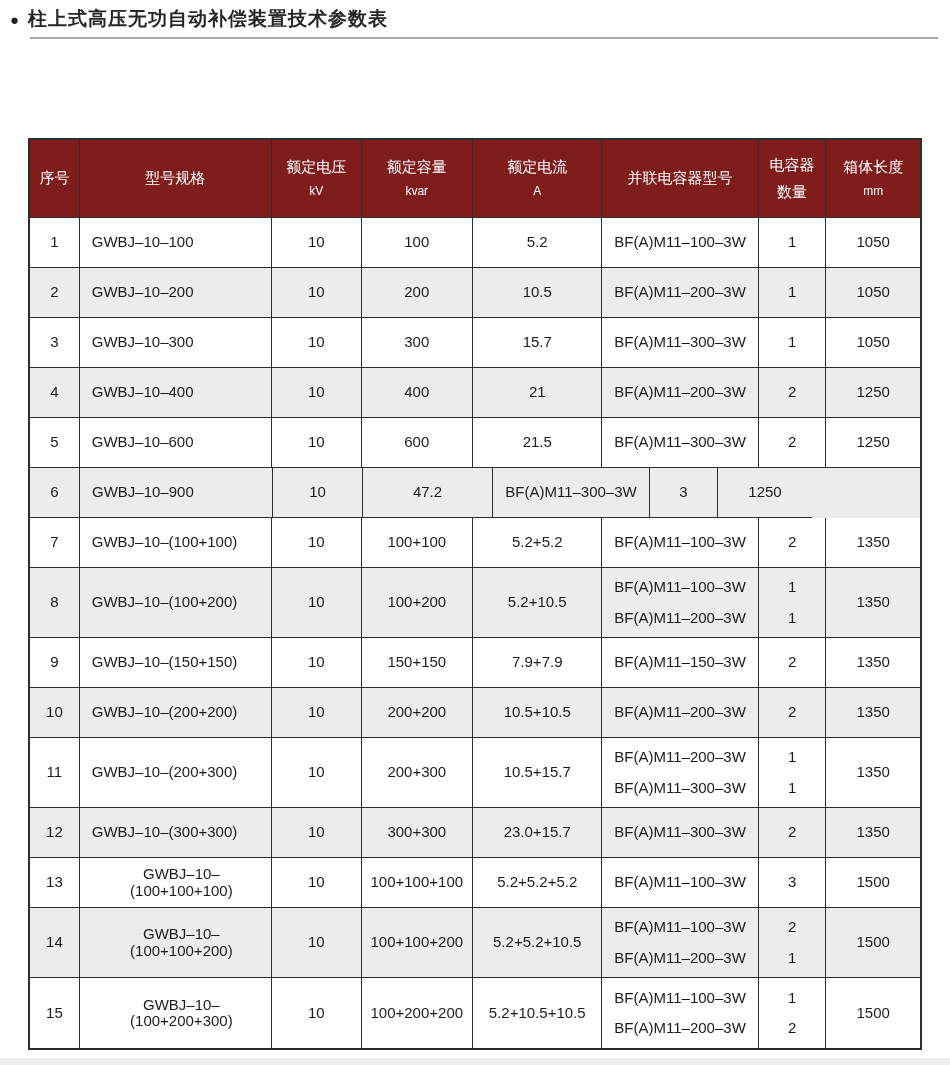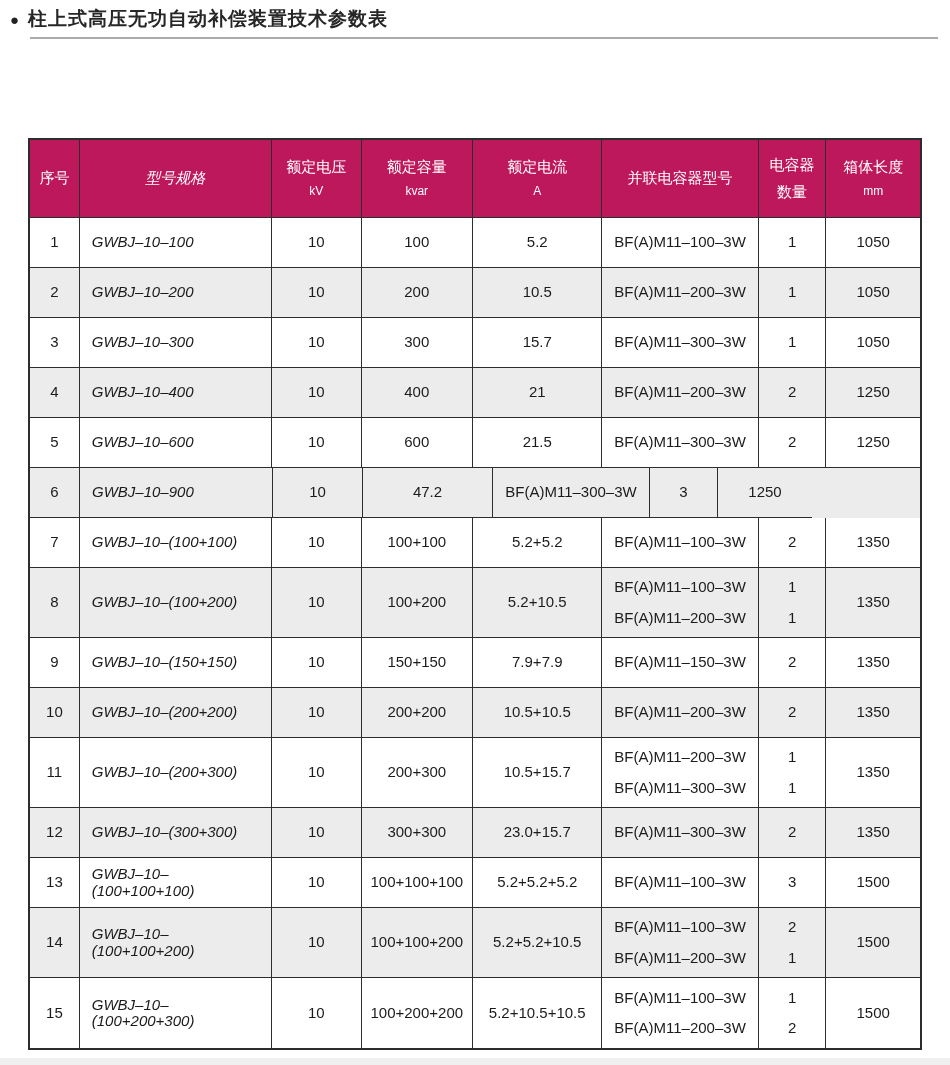--- a/index.html
+++ b/index.html
@@ -8,28 +8,28 @@
 
   .title-row{position:absolute;left:10px;top:6px;display:flex;align-items:center;gap:9px;}
   .bullet{font-size:15px;color:#222222;line-height:1;}
   .title-text{font-size:19px;font-weight:bold;color:#262626;letter-spacing:1px;}
   .title-rule{position:absolute;left:30px;right:12px;top:37px;height:2px;background:#ababab;}
 
   .param-table{position:absolute;left:28px;top:138px;width:894px;border:2px solid #2d2d2d;box-sizing:border-box;background:#ffffff;}
   .t-row{display:flex;height:50px;background:#ffffff;}
   .t-row.stripe{background:#ececec;}
   .t-row.tall{height:70px;}
-  .t-row.t-header{height:78px;background:#be185d;}
+  .t-row.t-header{height:78px;background:#7f1d1d;}
   .cell{box-sizing:border-box;border-right:1px solid #2d2d2d;border-bottom:1px solid #2d2d2d;
         display:flex;flex-direction:column;align-items:center;justify-content:center;
         font-size:15px;color:#1b1b1b;text-align:center;flex-shrink:1;overflow:hidden;}
   .cell:last-child{border-right:none;}
   .t-row:last-child .cell{border-bottom:none;}
   .c0{width:50px;}
-  .c1{width:193px;align-items:flex-start;padding-left:12px;text-align:left;font-style:italic;}
+  .c1{width:193px;align-items:flex-start;padding-left:12px;text-align:center;}
   .c2{width:90px;justify-content:center;}
   .c3{width:112px;}
   .c4{width:130px;}
   .c5{width:157px;}
   .c6{width:68px;}
   .c7{width:94px;}
   .t-header .cell{color:#ffffff;gap:10px;align-items:center;padding-left:0;font-size:15px;}
   .hu{font-size:12px;}
   .hu.cjk{font-size:15px;}
   .mline{line-height:1.1;}

